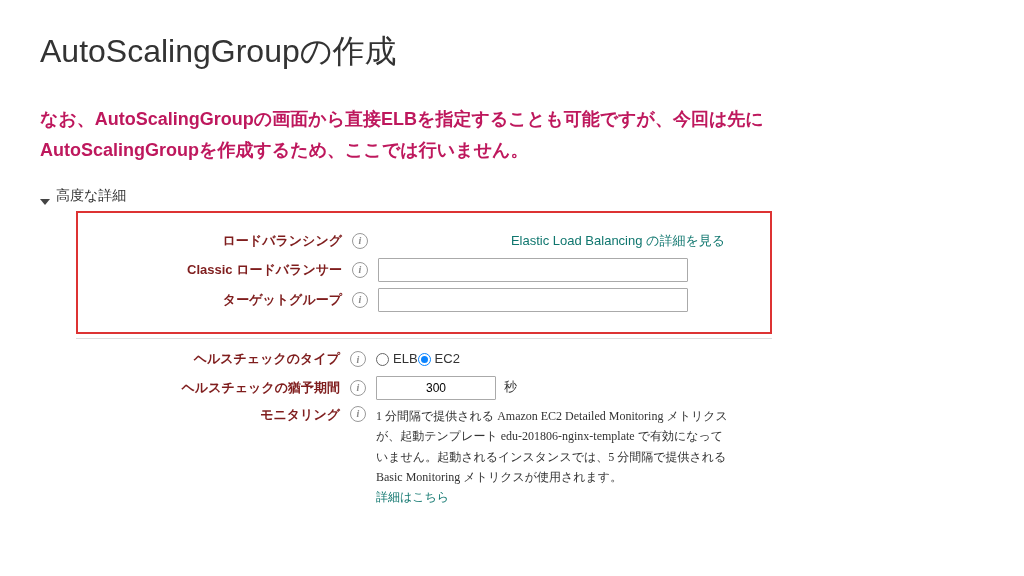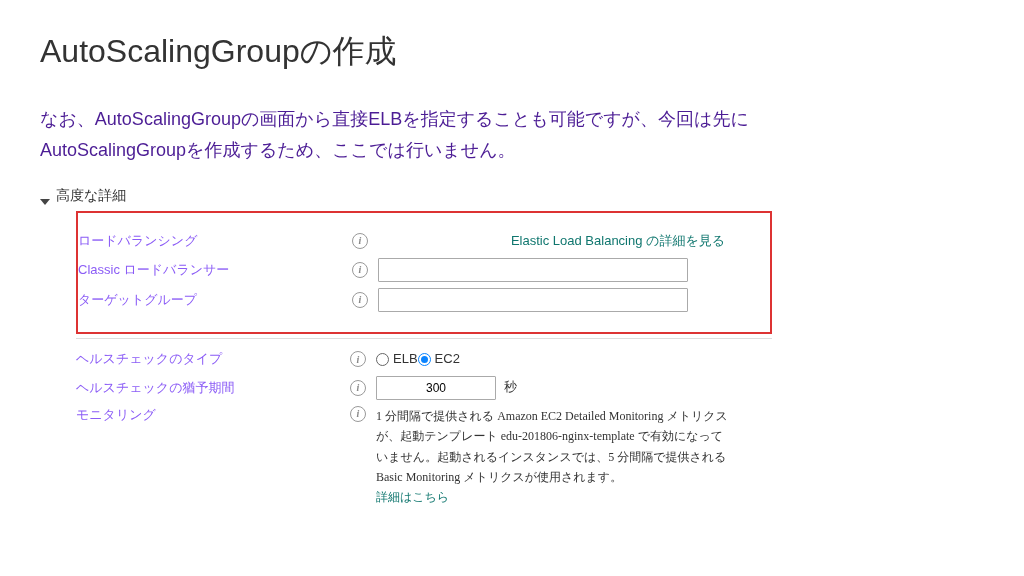--- a/index.html
+++ b/index.html
@@ -18,21 +18,22 @@
     .title {
       font-size: 32px;
       font-weight: 400;
       margin: 0 0 30px 0;
       color: #333;
     }
     .description {
       font-size: 18px;
       line-height: 1.7;
       margin-bottom: 18px;
-      color: #4c1d95;
+      color: #be185d;
+      font-weight: bold;
     }
     .collapsible {
       display: flex;
       align-items: flex-end;
       font-size: 14px;
       color: #333;
       padding: 4px 0;
     }
     .caret-down {
       display: inline-block;
@@ -47,23 +48,24 @@
       margin: 2px 0 2px 36px;
       padding: 10px 40px 14px 0;
     }
     .form-row {
       display: flex;
       align-items: center;
       margin: 6px 0;
     }
     .label-col {
       width: 270px;
+      text-align: right;
       font-size: 13px;
-      font-weight: normal;
-      color: #8b5cf6;
+      font-weight: bold;
+      color: #7f1d1d;
       padding-right: 6px;
     }
     .info-icon {
       width: 16px; height: 16px;
       border: 1.5px solid #999;
       border-radius: 50%;
       display: inline-flex;
       align-items: center;
       justify-content: center;
       font-size: 10px;

